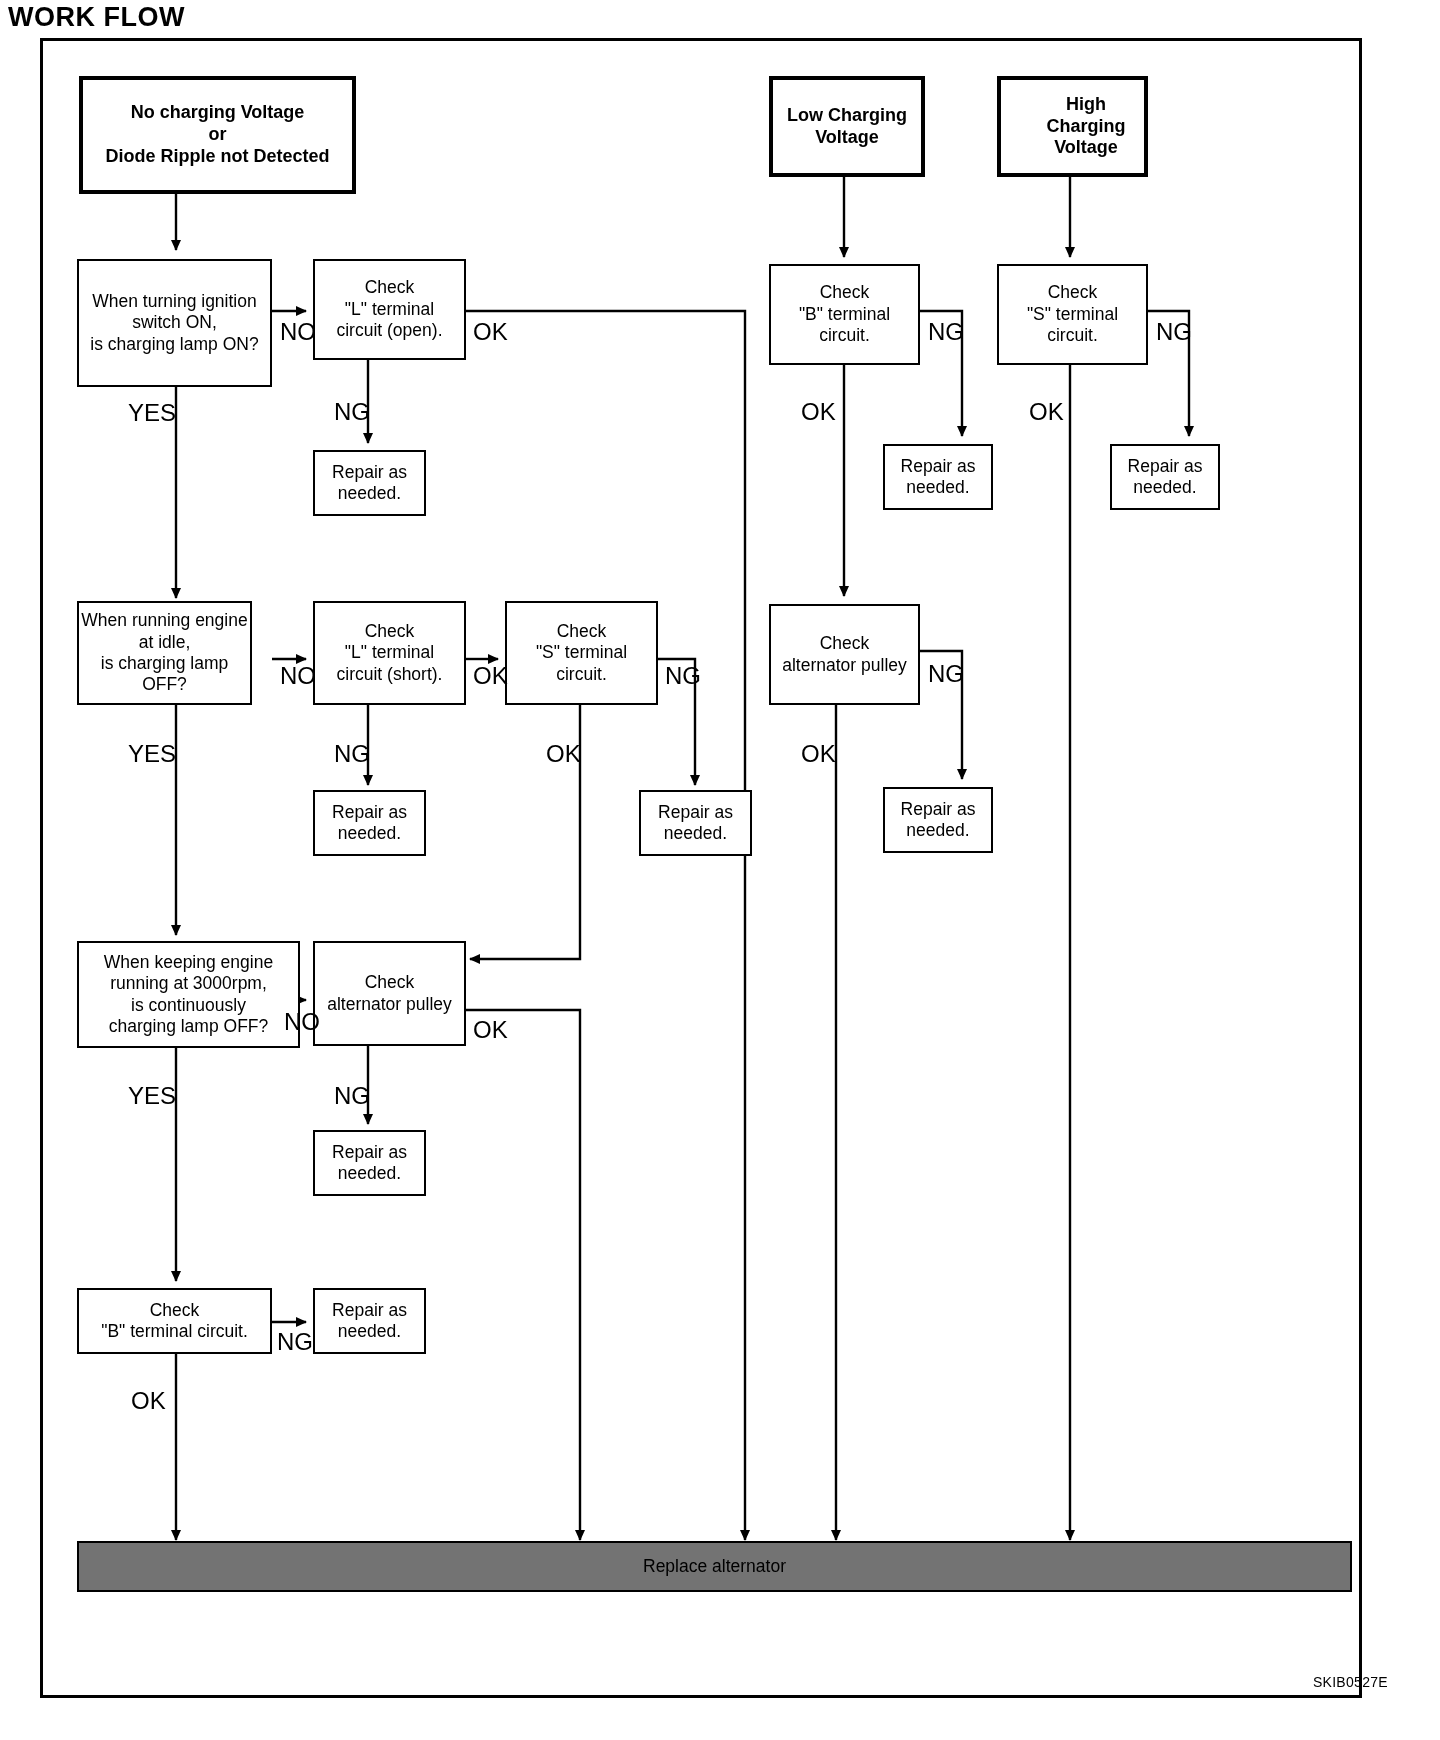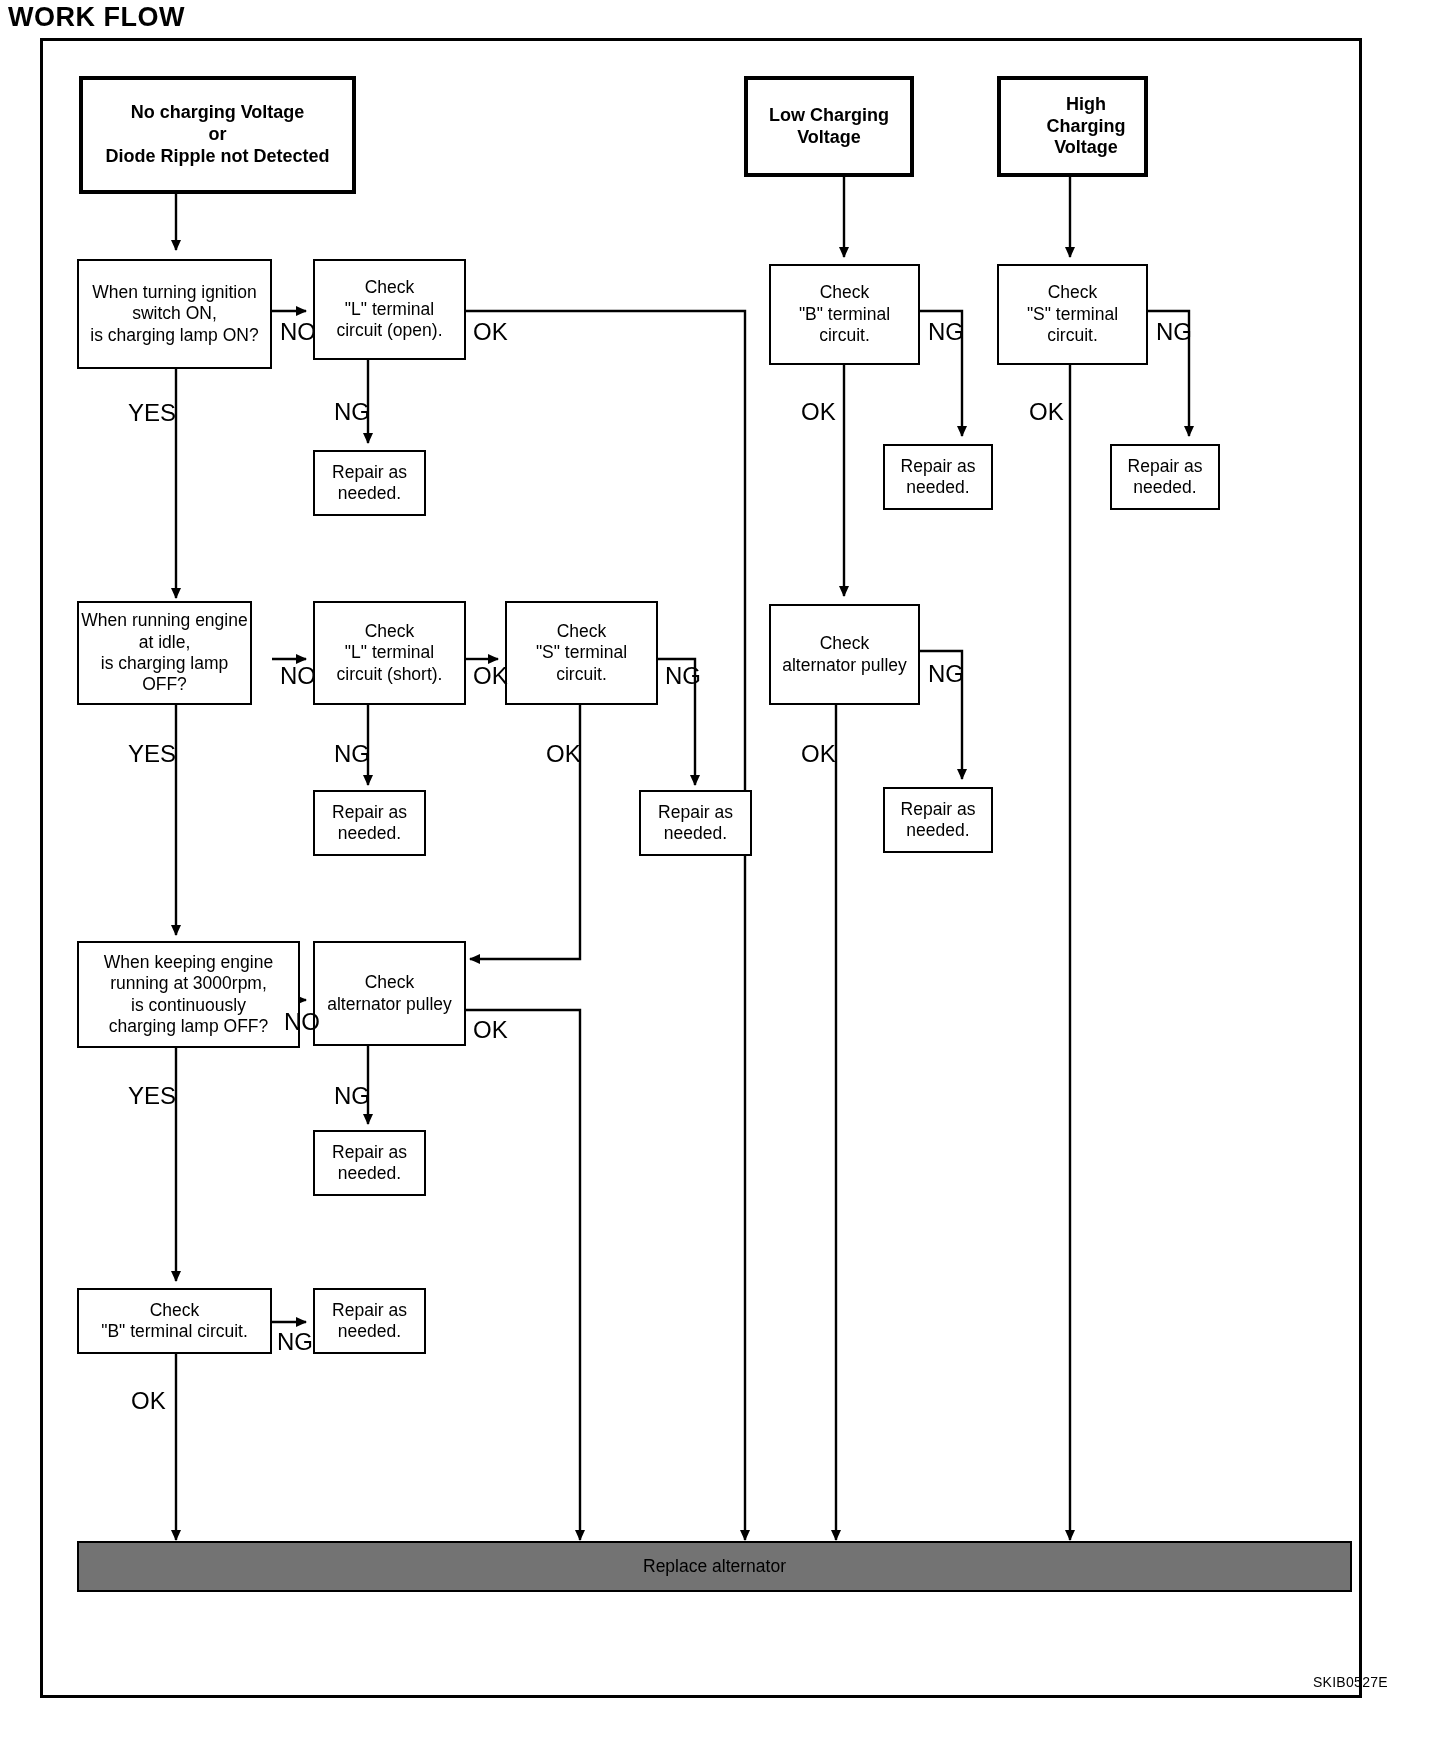--- a/index.html
+++ b/index.html
@@ -107,35 +107,35 @@
   </svg>
 
   <div class="box thick" style="left:79px;top:76px;width:277px;height:118px;">
     <div>
       <div>No charging Voltage</div>
       <div>or</div>
       <div>Diode Ripple not Detected</div>
     </div>
   </div>
 
-  <div class="box thick" style="left:744px;top:76px;width:170px;height:101px;">
+  <div class="box thick" style="left:769px;top:76px;width:156px;height:101px;">
     <div>
       <div>Low Charging</div>
       <div>Voltage</div>
     </div>
   </div>
 
   <div class="box thick" style="left:997px;top:76px;width:151px;height:101px;padding-left:27px;">
     <div>
       <div>High Charging</div>
       <div>Voltage</div>
     </div>
   </div>
 
-  <div class="box thin" style="left:77px;top:259px;width:195px;height:110px;">
+  <div class="box thin" style="left:77px;top:259px;width:195px;height:128px;">
     <div>
       <div>When turning ignition</div>
       <div>switch ON,</div>
       <div>is charging lamp ON?</div>
     </div>
   </div>
 
   <div class="box thin" style="left:313px;top:259px;width:153px;height:101px;">
     <div>
       <div>Check</div>

